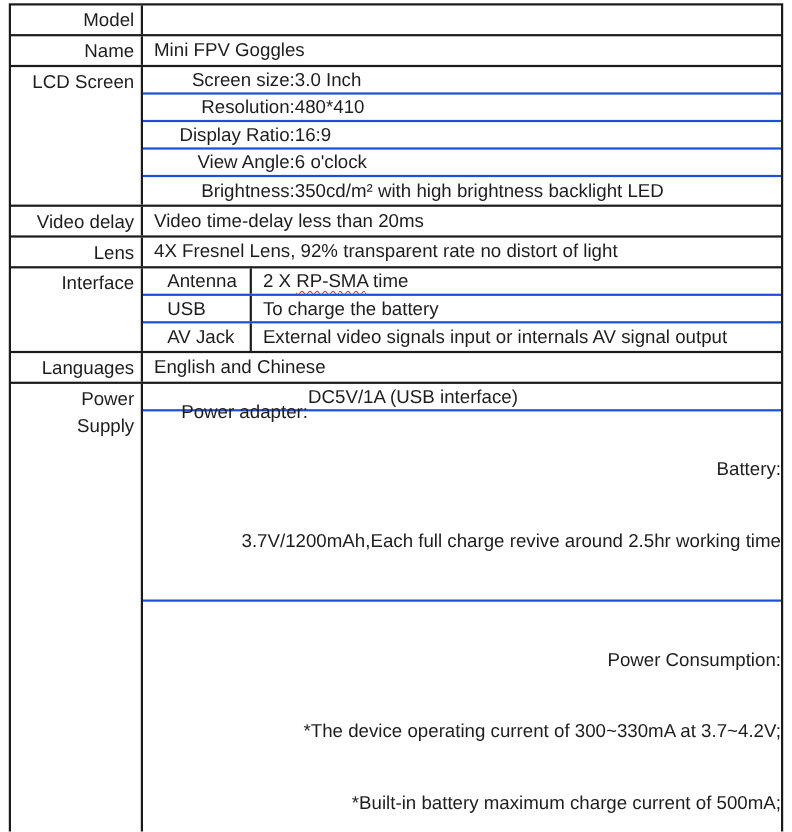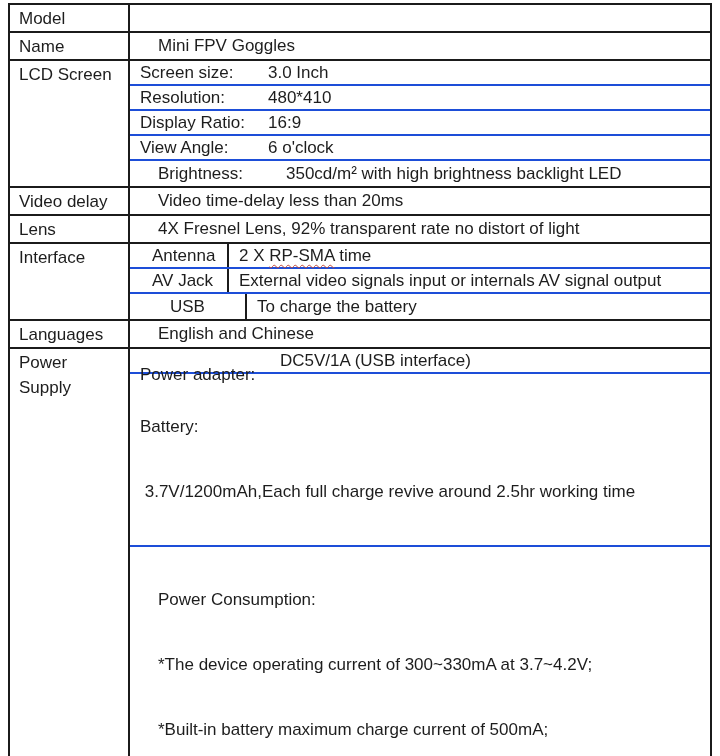--- a/index.html
+++ b/index.html
@@ -16,20 +16,21 @@
     width: 704px;
     border: 2px solid #1b1b1b;
     font-family: "Liberation Sans", sans-serif;
     font-size: 17px;
     color: #1d1d1d;
     background: #ffffff;
   }
   .section {
     display: flex;
     border-bottom: 2px solid #1b1b1b;
+    text-align: right;
   }
   .section:last-child { border-bottom: none; }
   .cat {
     flex: 0 0 120px;
     box-sizing: border-box;
     border-right: 2px solid #1b1b1b;
     padding: 1px 6px 0 9px;
     line-height: 25px;
     white-space: pre-line;
   }
@@ -41,21 +42,21 @@
   }
   .vrow {
     box-sizing: border-box;
     height: 25px;
     border-bottom: 2px solid #1d4ed8;
     display: flex;
     align-items: center;
     padding-left: 10px;
     white-space: pre;
   }
-  .content .vrow:last-child { border-bottom: none; margin-left: 18px; }
+  .content .vrow:last-child { border-bottom: none; }
   .vrow.multi {
     height: auto;
     display: block;
     padding: 0 0 1px 10px;
   }
   .vrow.multi .line {
     line-height: 25px;
     white-space: pre;
   }
   .vrow.subrow { padding-left: 12px; }
@@ -135,26 +136,26 @@
   </div>
 
   <div class="section">
     <div class="cat">Interface</div>
     <div class="content">
       <div class="vrow subrow">
         <span class="sub-label">Antenna</span>
         <span class="sub-value"><span>2 X </span><span class="misspelled">RP-SMA</span><span> time</span></span>
       </div>
       <div class="vrow subrow">
+        <span class="sub-label">USB</span>
+        <span class="sub-value">To charge the battery</span>
+      </div>
+      <div class="vrow subrow">
         <span class="sub-label">AV Jack</span>
         <span class="sub-value">External video signals input or internals AV signal output</span>
-      </div>
-      <div class="vrow subrow">
-        <span class="sub-label">USB</span>
-        <span class="sub-value">To charge the battery</span>
       </div>
     </div>
   </div>
 
   <div class="section">
     <div class="cat">Languages</div>
     <div class="content">
       <div class="vrow">English and Chinese</div>
     </div>
   </div>

